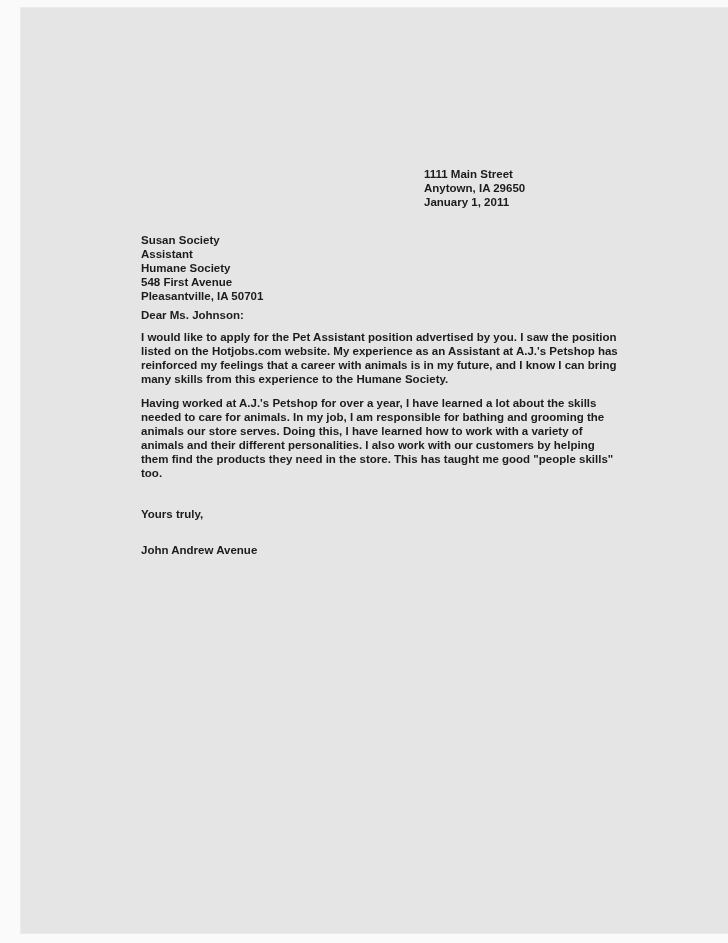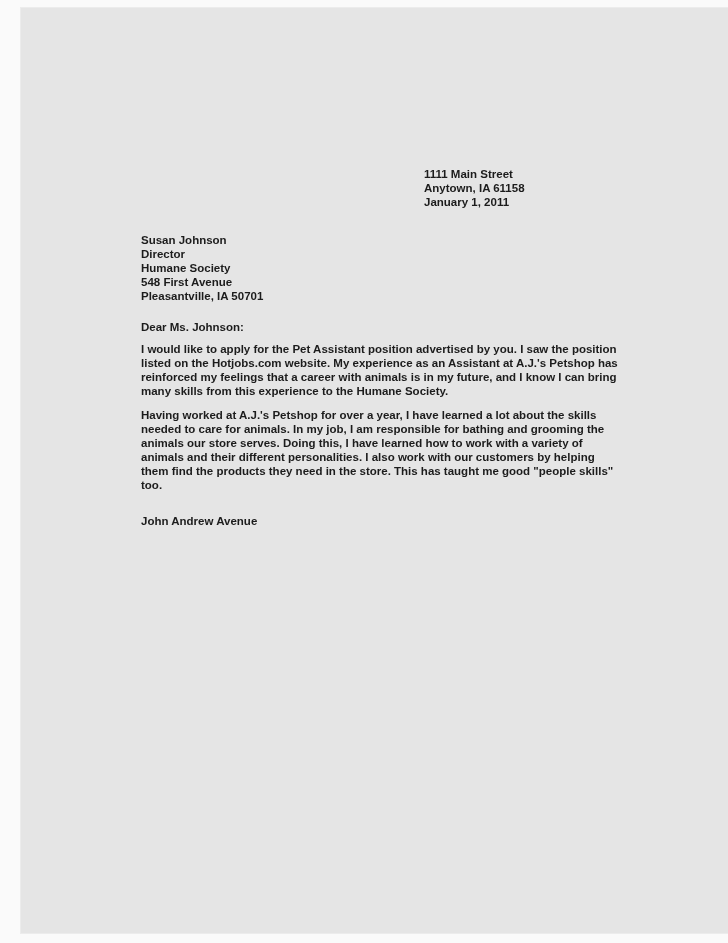--- a/index.html
+++ b/index.html
@@ -37,21 +37,21 @@
     font-weight: bold;
   }
   .sender-block {
     margin-top: 159px;      
     margin-left: 283px;     
   }
   .recipient-block {
     margin-top: 24px;
   }
   .salutation {
-    margin-top: 17px;
+    margin-top: 5px;
   }
   .paragraph {
     margin-top: 8px;
     margin-bottom: 0;
   }
   .paragraph + .paragraph {
     margin-top: 10px;
   }
   .closing {
     margin-top: 27px;
@@ -63,35 +63,36 @@
 </style>
 </head>
 <body>
 
 <div class="canvas">
   <div class="page">
     <div class="content">
 
       <div class="sender-block">
         <span class="line">1111 Main Street</span>
-        <span class="line">Anytown, IA 61158</span>
+        <span class="line">Anytown, IA 29650</span>
         <span class="line">January 1, 2011</span>
       </div>
 
       <div class="recipient-block">
-        <span class="line">Susan Johnson</span>
-        <span class="line">Director</span>
+        <span class="line">Susan Society</span>
+        <span class="line">Assistant</span>
         <span class="line">Humane Society</span>
         <span class="line">548 First Avenue</span>
         <span class="line">Pleasantville, IA 50701</span>
       </div>
 
       <div class="salutation">Dear Ms. Johnson:</div>
 
       <p class="paragraph">I would like to apply for the Pet Assistant position advertised by you. I saw the position listed on the Hotjobs.com website. My experience as an Assistant at A.J.'s Petshop has reinforced my feelings that a career with animals is in my future, and I know I can bring many skills from this experience to the Humane Society.</p>
       <p class="paragraph">Having worked at A.J.'s Petshop for over a year, I have learned a lot about the skills needed to care for animals. In my job, I am responsible for bathing and grooming the animals our store serves. Doing this, I have learned how to work with a variety of animals and their different personalities. I also work with our customers by helping them find the products they need in the store. This has taught me good "people skills" too.</p>
 
+      <div class="closing">Yours truly,</div>
 
       <div class="signature">John Andrew Avenue</div>
 
     </div>
   </div>
 </div>
 
 </body></html>

